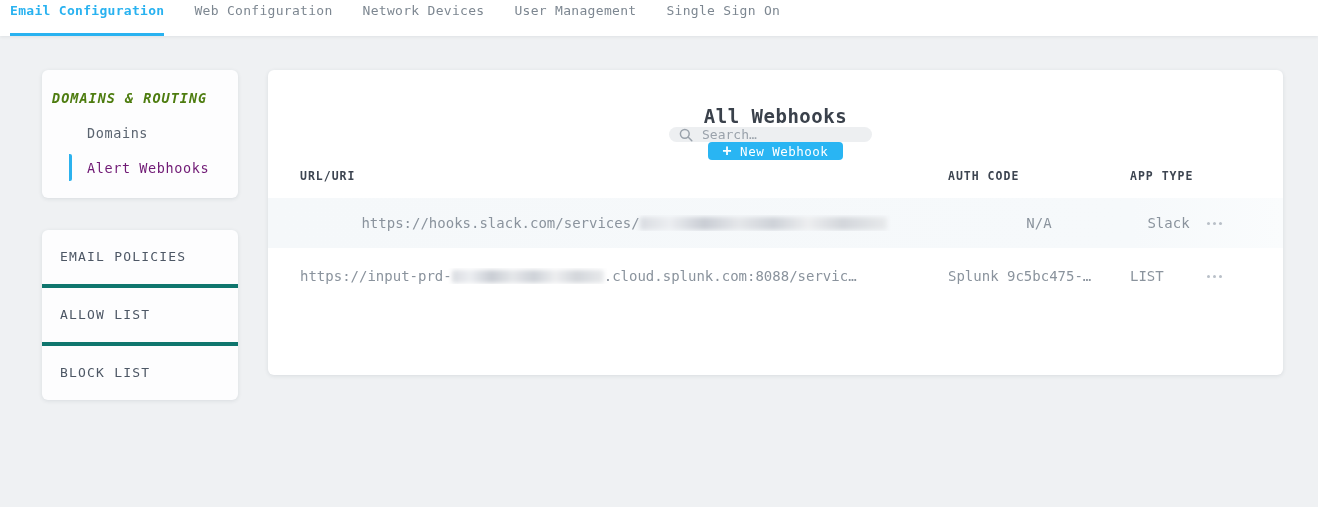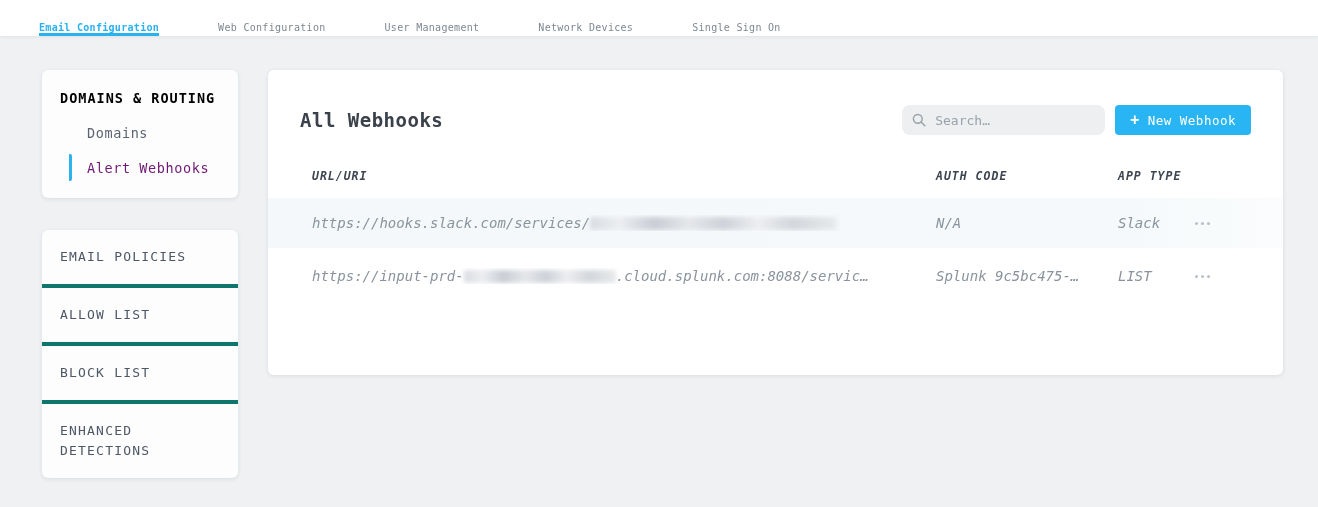--- a/index.html
+++ b/index.html
@@ -15,30 +15,29 @@
     background: #ffffff;
     display: flex;
     align-items: stretch;
     padding-left: 10px;
     box-shadow: 0 1px 3px rgba(40,50,60,0.08);
     position: relative;
     z-index: 5;
   }
   .tab {
     display: flex;
-    align-items: flex-end;
-    font-size: 10px;
+    align-items: flex-start;
+    font-size: 13px;
     color: #7d8791;
     letter-spacing: 0.3px;
     margin-right: 30px;
     border-bottom: 3px solid transparent;
     padding-top: 3px;
     cursor: pointer;
     white-space: nowrap;
-    margin-left: 29px;
   }
   .tab.active {
     color: #29b2f0;
     font-weight: bold;
     border-bottom-color: #29b2f0;
   }
 
   
   .content {
     display: flex;
@@ -50,25 +49,26 @@
 
   .card {
     background: #fdfdfe;
     border-radius: 6px;
     box-shadow: 0 1px 4px rgba(31,45,61,0.10);
   }
 
   
   .routing-card { padding: 20px 0 22px; margin-bottom: 32px; }
   .routing-title {
-    padding: 0 18px;
+    padding: 0 10px;
     font-size: 13.5px;
     font-weight: bold;
-    color: #000000;
+    color: #4d7c0f;
     letter-spacing: 1px;
+    font-style: italic;
   }
   .nav-item {
     position: relative;
     padding: 0 18px;
     margin-top: 19px;
     font-size: 13.5px;
     color: #5b6470;
     letter-spacing: 0.6px;
     cursor: pointer;
     white-space: nowrap;
@@ -103,20 +103,21 @@
     border-radius: 6px;
     box-shadow: 0 1px 4px rgba(31,45,61,0.10);
     height: 305px;
     overflow: hidden;
   }
   .panel-header {
     display: flex;
     align-items: center;
     padding: 35px 32px 0;
     height: 65px;
+    flex-direction: column;
   }
   .panel-title {
     flex: 1;
     font-size: 19px;
     font-weight: bold;
     color: #3a414b;
     letter-spacing: 0.5px;
   }
   .search-box {
     display: flex;
@@ -154,37 +155,37 @@
     cursor: pointer;
     white-space: nowrap;
   }
   .btn-new .plus { font-size: 15px; font-weight: bold; margin-right: 8px; }
 
   
   .tgrid {
     display: grid;
     grid-template-columns: 1fr 182px 77px 44px;
     align-items: center;
-    padding: 0 44px;
-    font-style: italic;
+    padding: 0 32px;
   }
   .table-head {
     height: 45px;
     margin-top: 18px;
   }
   .th {
     font-size: 11.5px;
     font-weight: bold;
     color: #3d4551;
     letter-spacing: 1px;
   }
   .row { height: 50px; font-size: 14px; color: #8a939d; }
   .row.alt {
     height: 50px;
     background: linear-gradient(90deg, #f5f8fa 0%, #f6f9fb 85%, #fafcfd 100%);
+    text-align: center;
   }
   .row + .row { height: 56px; }
   .cell-url { white-space: nowrap; overflow: hidden; }
   .redacted {
     display: inline-block;
     height: 13px;
     vertical-align: -2px;
     border-radius: 2px;
     background: linear-gradient(90deg,
       #d9dce1 0%, #eceef1 12%, #c9cdd4 26%, #e5e7ea 40%,
@@ -210,24 +211,24 @@
 <body>
 
 <div class="topbar">
   <div class="tab active">
     <span>Email Configuration</span>
   </div>
   <div class="tab">
     <span>Web Configuration</span>
   </div>
   <div class="tab">
+    <span>Network Devices</span>
+  </div>
+  <div class="tab">
     <span>User Management</span>
-  </div>
-  <div class="tab">
-    <span>Network Devices</span>
   </div>
   <div class="tab">
     <span>Single Sign On</span>
   </div>
 </div>
 
 <div class="content">
 
   <div class="sidebar">
     <div class="card routing-card">
@@ -242,23 +243,20 @@
 
     <div class="card">
       <div class="section-item">
         <span>EMAIL POLICIES</span>
       </div>
       <div class="section-item">
         <span>ALLOW LIST</span>
       </div>
       <div class="section-item">
         <span>BLOCK LIST</span>
-      </div>
-      <div class="section-item">
-        <span>ENHANCED DETECTIONS</span>
       </div>
     </div>
   </div>
 
   <div class="panel">
     <div class="panel-header">
       <div class="panel-title">All Webhooks</div>
       <div class="search-box">
         <svg width="14" height="14" viewBox="0 0 14 14">
           <circle cx="5.8" cy="5.8" r="4.4" fill="none" stroke="#9aa2ab" stroke-width="1.5"></circle>

